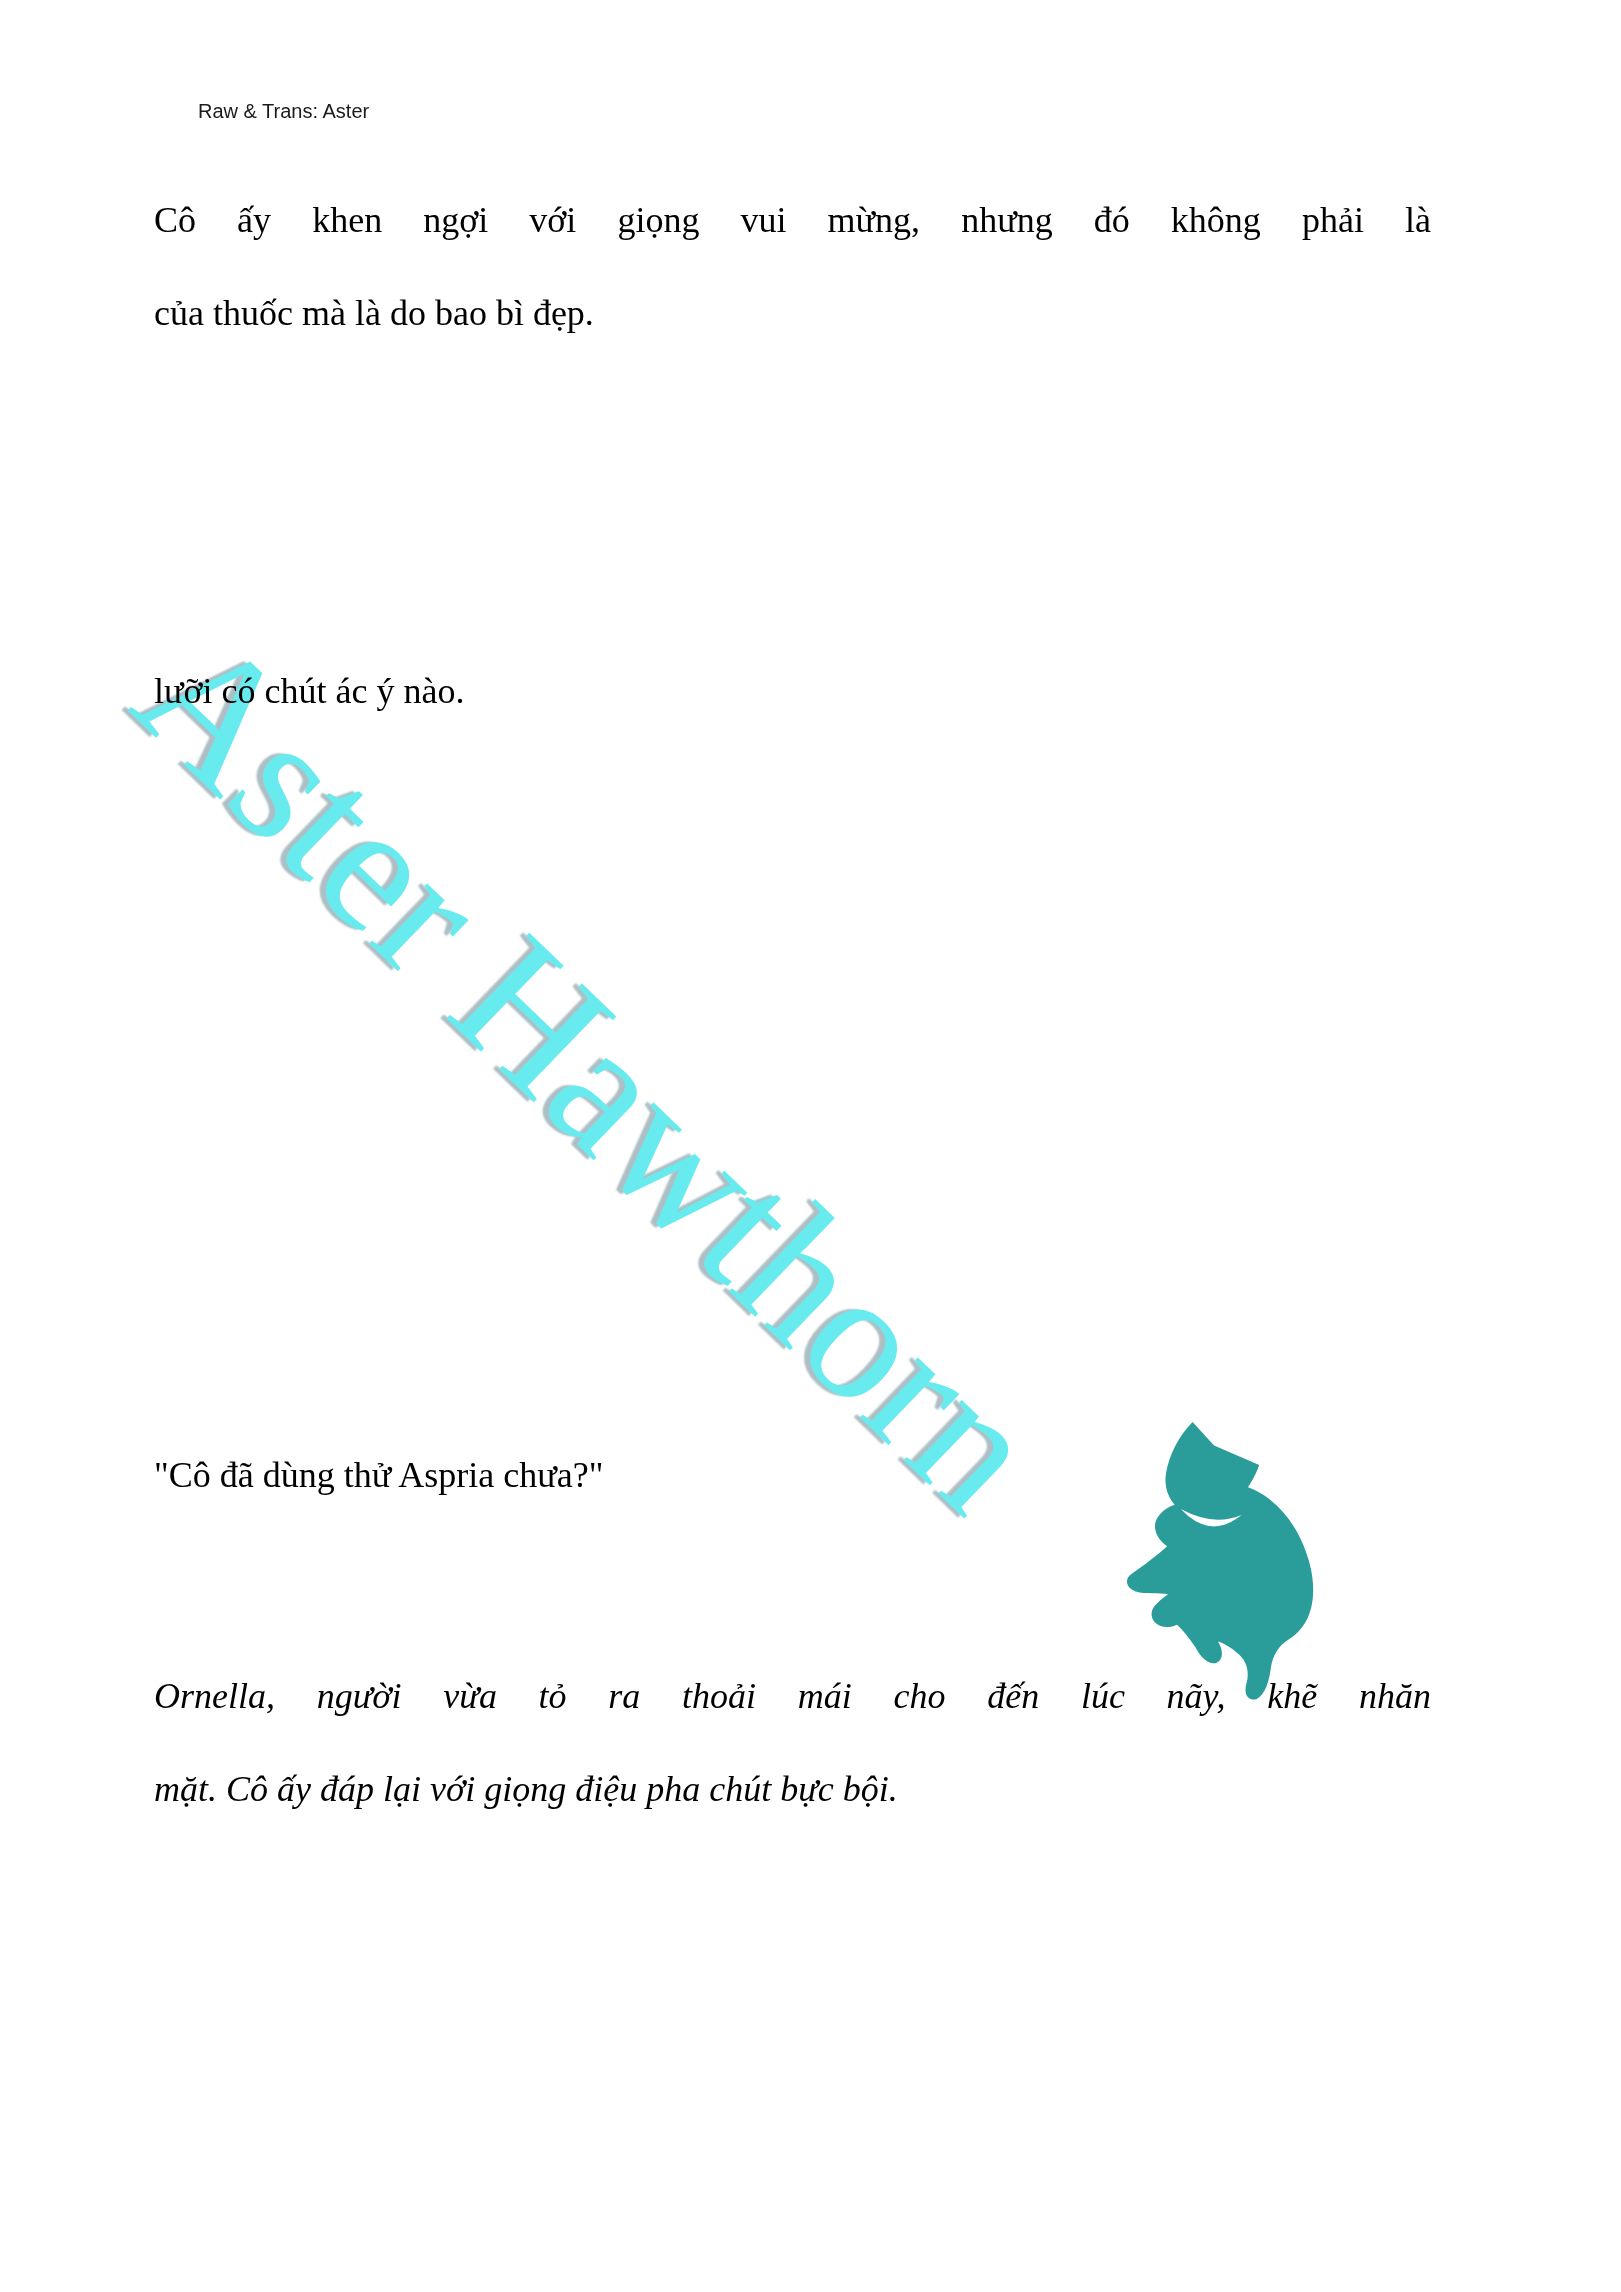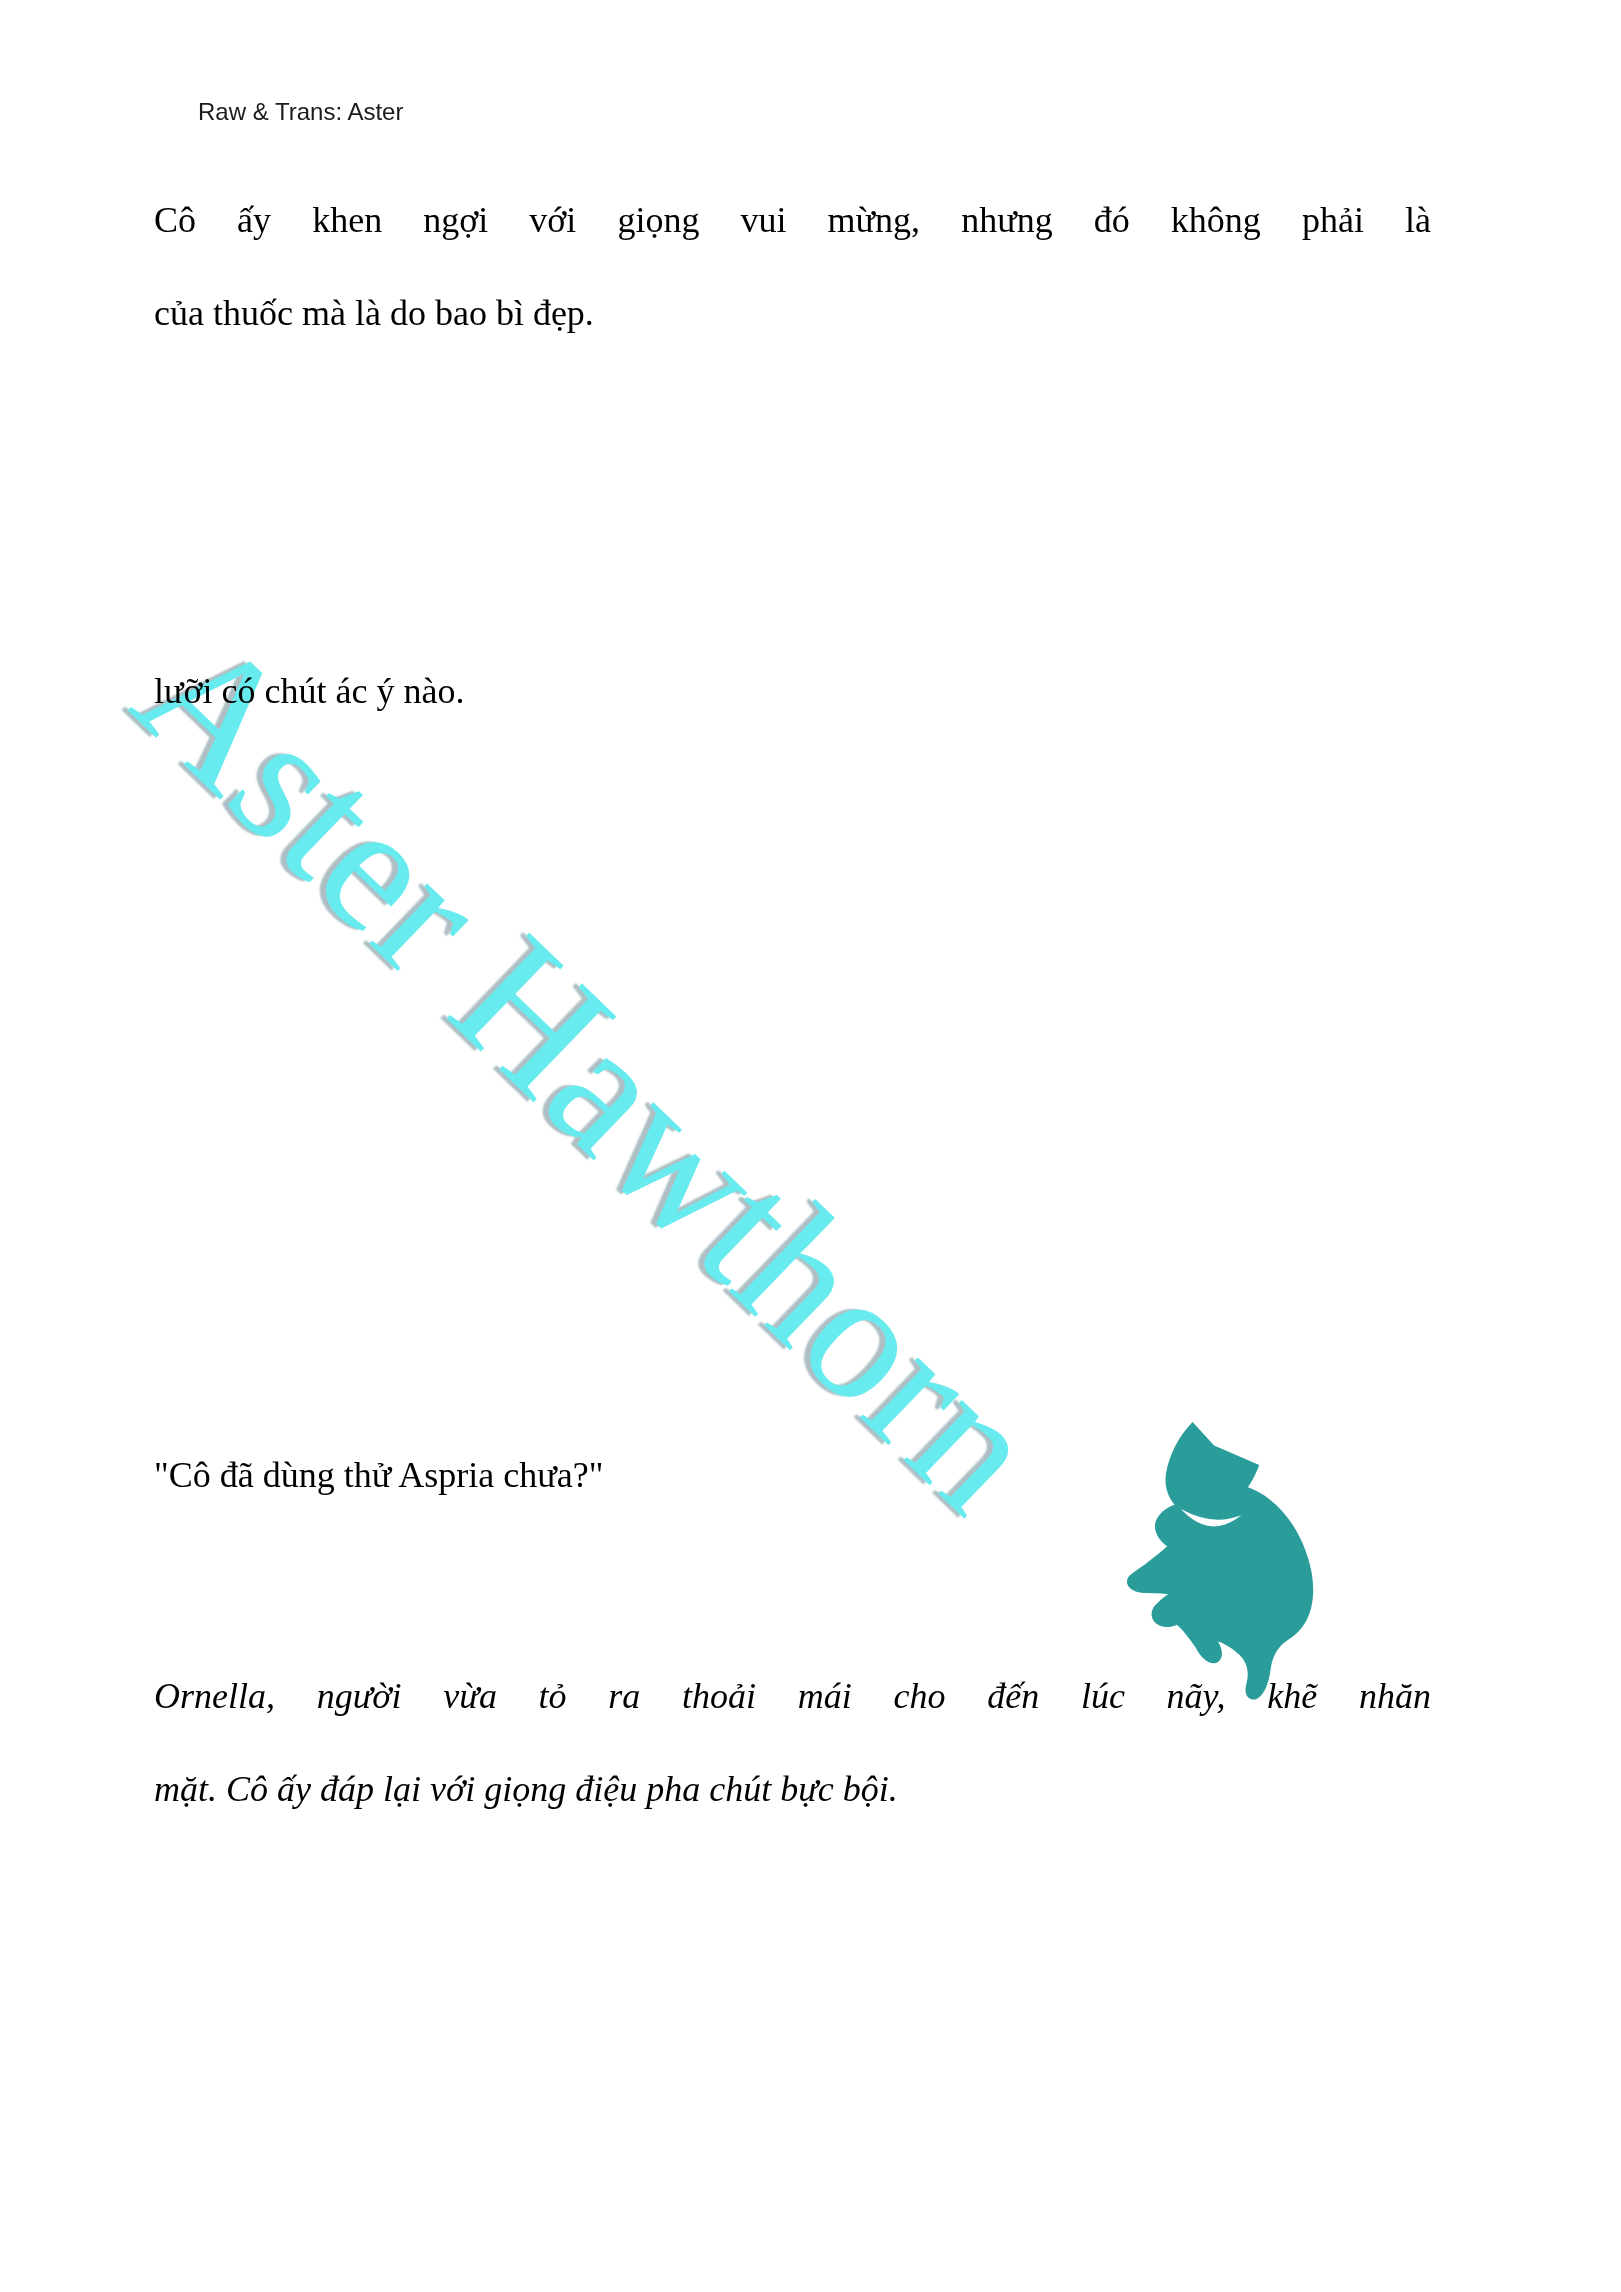--- a/index.html
+++ b/index.html
@@ -8,21 +8,21 @@
     width:1621px; height:2293px;
     margin:0 auto;
     background:#ffffff;
     overflow:hidden;
     font-family:"Liberation Serif","DejaVu Serif",serif;
     color:#000;
   }
   .credit {
     position:absolute; left:198px; top:94px;
     font-family:"Liberation Sans","DejaVu Sans",sans-serif;
-    font-size:24px; line-height:35px; color:#1b1b1b;
+    font-size:20px; line-height:35px; color:#1b1b1b;
     z-index:3;
   }
   .watermark {
     position:absolute; left:232px; top:600px;
     transform:rotate(44deg); transform-origin:0 0;
     font-family:"Liberation Serif","DejaVu Serif",serif;
     font-size:182px; line-height:1;
     white-space:nowrap;
     text-shadow:-4.9px 3.9px 2px #adbfc4;
     z-index:1;

